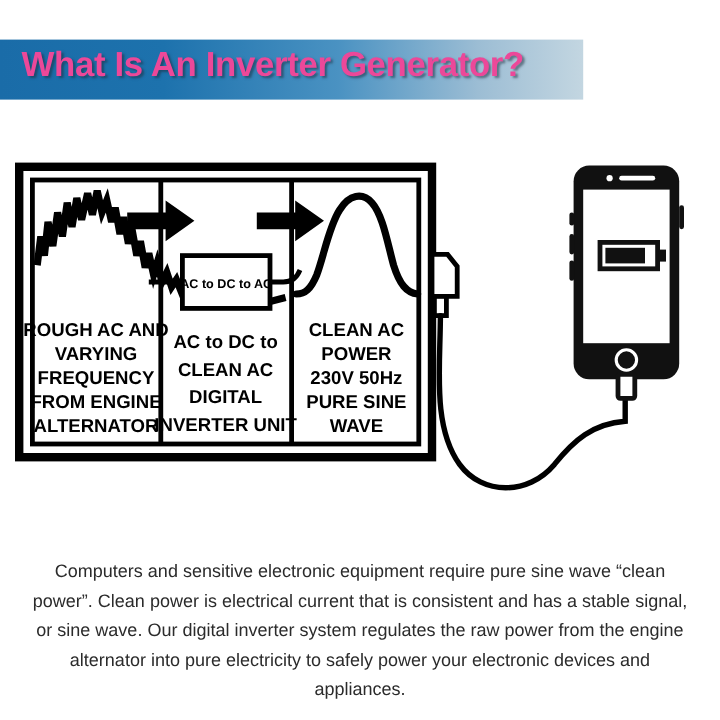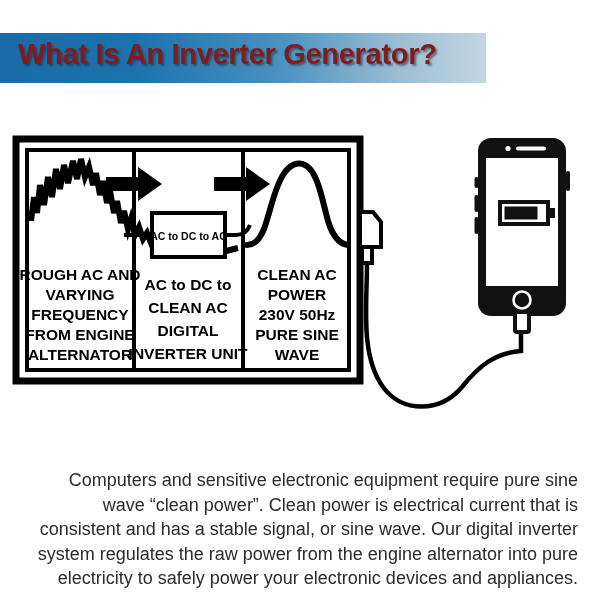--- a/index.html
+++ b/index.html
@@ -29,21 +29,21 @@
                 #4a92c2 58%,
                 #9cbdd4 82%,
                 #c3d6e1 100%);
   }
   #header-title {
     position: absolute;
     left: 18px;
     top: 38px;
     font-size: 29px;
     font-weight: bold;
-    color: #7f1d1d;
+    color: #ec4899;
     letter-spacing: -0.3px;
     text-shadow: 2px 2px 2px rgba(30,45,60,0.55);
     white-space: nowrap;
     font-family: "Liberation Sans", sans-serif;
   }
 
   
   #diagram-wrap {
     position: absolute;
     left: 0;
@@ -59,22 +59,22 @@
     fill: #000000;
     text-anchor: middle;
   }
 
   
   #body-copy {
     position: absolute;
     left: 22px;
     top: 450px;
     width: 556px;
-    text-align: right;
-    font-size: 18px;
+    text-align: center;
+    font-size: 15px;
     line-height: 24.5px;
     color: #2b2b2b;
     font-family: "Liberation Sans", sans-serif;
   }
 </style>
 </head>
 <body>
 
 <div id="header-banner"></div>
 <div id="header-title">What Is An Inverter Generator?</div>

